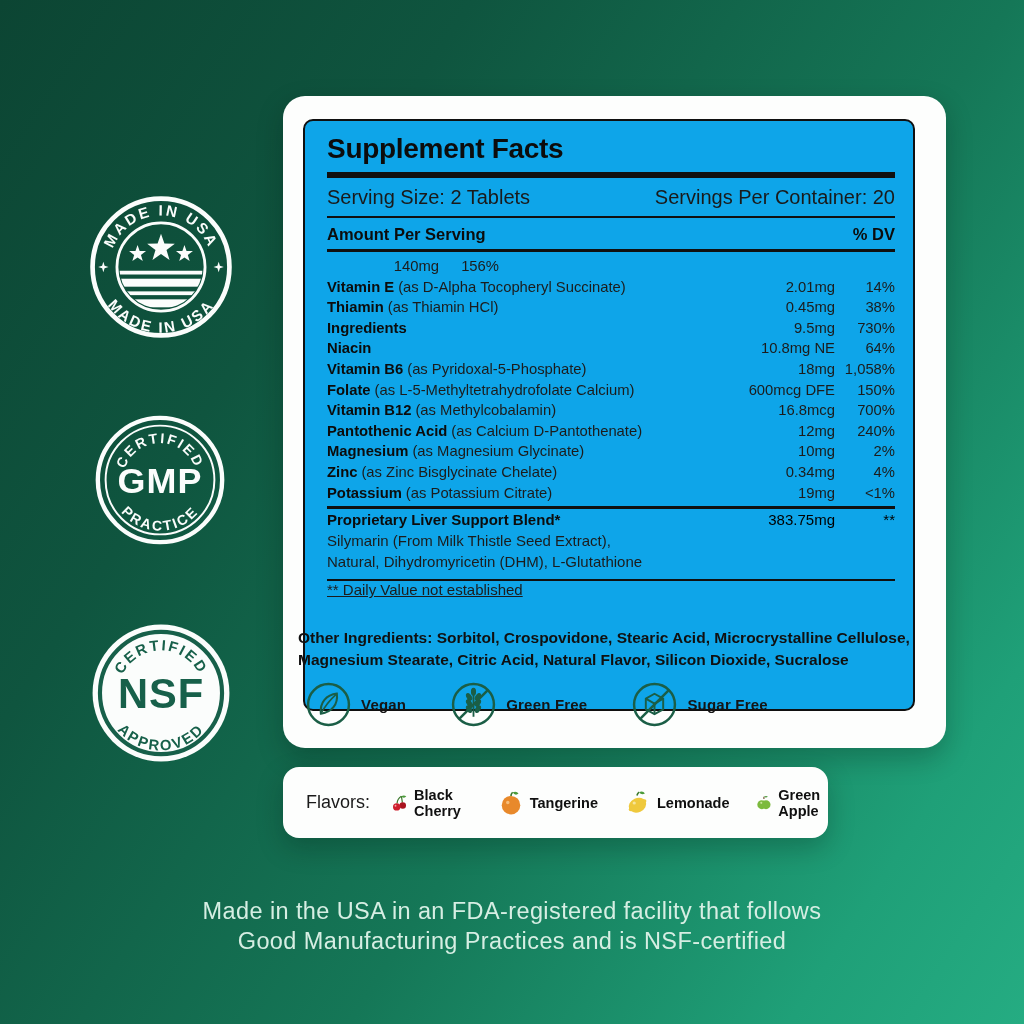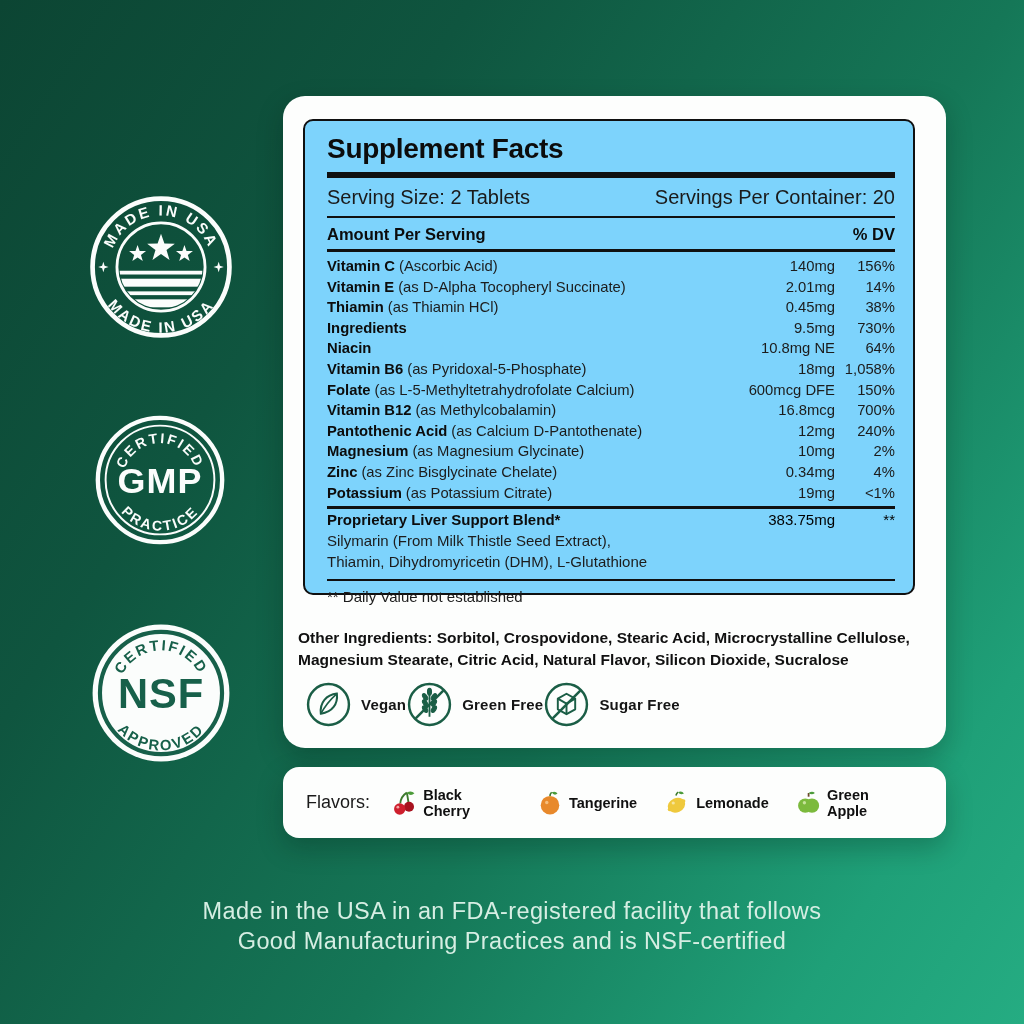--- a/index.html
+++ b/index.html
@@ -3,50 +3,50 @@
 <meta charset="utf-8">
 <style>
   html,body{margin:0;padding:0;}
   body{
     width:1024px;height:1024px;position:relative;overflow:hidden;
     font-family:"Liberation Sans",sans-serif;
     background:linear-gradient(123deg,#0C4533 0%,#0F553F 28%,#157757 60%,#1FA078 86%,#25AC82 100%);
   }
   .panel{position:absolute;background:#FDFEFD;box-shadow:0 10px 26px rgba(0,24,14,.25);}
   #facts-panel{left:283px;top:96px;width:663px;height:652px;border-radius:22px;}
-  #flavor-bar{left:283px;top:767px;width:663px;height:71px;border-radius:16px;
+  #flavor-bar{left:283px;top:767px;width:545px;height:71px;border-radius:16px;
     display:flex;align-items:center;padding:0 20px 0 23px;box-sizing:border-box;}
 
   
-  #facts-box{position:absolute;left:20px;top:23px;width:612px;height:476px;box-sizing:border-box;
-    border:2.5px solid #101010;border-radius:10px;padding:12px 18px 8px 22px;background:#7dd3fc;}
+  #facts-box{position:absolute;left:20px;top:23px;width:612px;height:592px;box-sizing:border-box;
+    border:2.5px solid #101010;border-radius:10px;padding:12px 18px 8px 22px;background:#0ea5e9;}
   .sf-title{font-size:28px;font-weight:800;letter-spacing:-.3px;color:#0c0c0c;}
   .bar-thick{height:6px;background:#101010;margin-top:7px;}
   .serv-row{display:flex;justify-content:space-between;font-size:20px;color:#1a1a1a;padding:8px 0 7px;}
   .rule-2{border-top:2px solid #101010;}
   .hdr-row{display:flex;justify-content:space-between;font-size:16.5px;font-weight:800;color:#0c0c0c;padding:7px 0 5px;}
   .rule-3{border-top:3px solid #101010;}
   .rows-block{padding:4px 0 3px;}
   .nrow{display:flex;font-size:14.8px;line-height:20.6px;color:#1c1c1c;}
   .nname{flex:1;white-space:nowrap;overflow:hidden;}
   .nname b{color:#0c0c0c;font-weight:800;}
   .nform{margin-left:4px;}
   .namt{width:112px;text-align:right;white-space:nowrap;}
   .ndv{width:60px;text-align:right;white-space:nowrap;}
   .blend-block{}
   .blend-row{display:flex;font-size:15px;line-height:21px;}
   .blend-row b{font-weight:800;color:#0c0c0c;flex:1;}
   .blend-desc{font-size:15px;line-height:21px;color:#1c1c1c;}
   .rule-thin{border-top:2px solid #101010;margin-top:7px;}
-  .footnote{font-size:15px;color:#1c1c1c;padding-top:7px;}
+  .footnote{font-size:15px;color:#1c1c1c;text-decoration:underline;}
 
   .other-ing{position:absolute;left:15px;top:531px;width:634px;
     font-size:15.5px;line-height:21.5px;font-weight:700;color:#101010;}
 
-  .diet-row{position:absolute;left:22px;top:585px;display:flex;align-items:center;}
+  .diet-row{position:absolute;left:22px;top:585px;display:flex;align-items:center;gap:44px;}
   .diet-item{display:flex;align-items:center;gap:9px;}
   .diet-label{font-size:15px;font-weight:700;color:#151515;letter-spacing:.2px;}
 
   .flavors-label{font-size:18px;color:#1a1a1a;margin-right:21px;}
   .flavor-item{display:flex;align-items:center;gap:6px;margin-right:27px;}
   .flavor-item:last-child{margin-right:16px;}
   .flavor-label{font-size:14.5px;font-weight:700;color:#101010;}
 
   .caption{position:absolute;left:0;top:896px;width:1024px;text-align:center;
     font-size:23.5px;line-height:30px;color:#D6EEE3;letter-spacing:.4px;}
@@ -140,21 +140,20 @@
     </div>
     <div class="rule-2"></div>
     <div class="hdr-row">
       <span>Amount Per Serving</span>
       <span>% DV</span>
     </div>
     <div class="rule-3"></div>
 
     <div class="rows-block">
       <div class="nrow">
-          <div class="nname"><b>Vitamin C</b><span class="nform">(Ascorbic Acid)</span></div>
           <div class="namt">140mg</div>
           <div class="ndv">156%</div>
         </div>
       <div class="nrow">
           <div class="nname"><b>Vitamin E</b><span class="nform">(as D-Alpha Tocopheryl Succinate)</span></div>
           <div class="namt">2.01mg</div>
           <div class="ndv">14%</div>
         </div>
       <div class="nrow">
           <div class="nname"><b>Thiamin</b><span class="nform">(as Thiamin HCl)</span></div>
@@ -209,21 +208,21 @@
     </div>
 
     <div class="rule-3"></div>
     <div class="blend-block">
       <div class="blend-row">
         <b>Proprietary Liver Support Blend*</b>
         <div class="namt">383.75mg</div>
         <div class="ndv">**</div>
       </div>
       <div class="blend-desc">Silymarin (From Milk Thistle Seed Extract),</div>
-      <div class="blend-desc">Thiamin, Dihydromyricetin (DHM), L-Glutathione</div>
+      <div class="blend-desc">Natural, Dihydromyricetin (DHM), L-Glutathione</div>
     </div>
     <div class="rule-thin"></div>
     <div class="footnote">** Daily Value not established</div>
   </div>
 
   <div class="other-ing">Other Ingredients: Sorbitol, Crospovidone, Stearic Acid, Microcrystalline Cellulose, Magnesium Stearate, Citric Acid, Natural Flavor, Silicon Dioxide, Sucralose</div>
 
   <div class="diet-row">
     <div class="diet-item">
       <svg width="47" height="47" viewBox="0 0 46 46">

